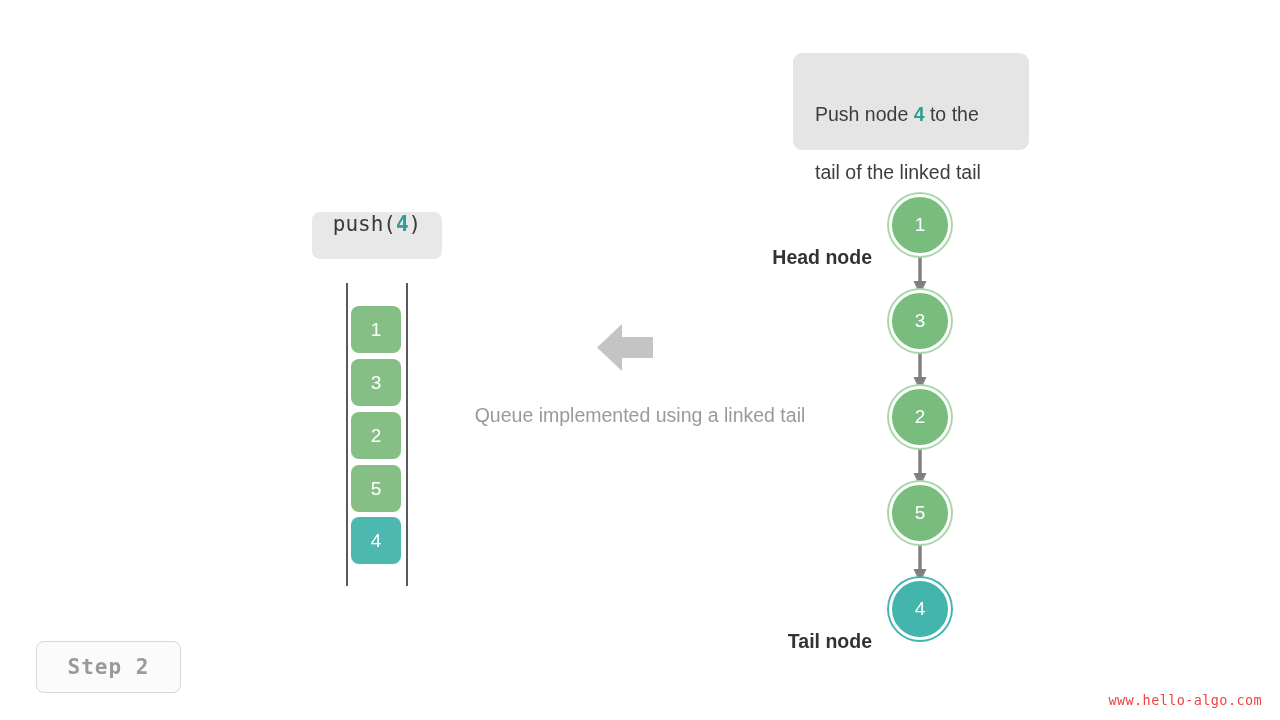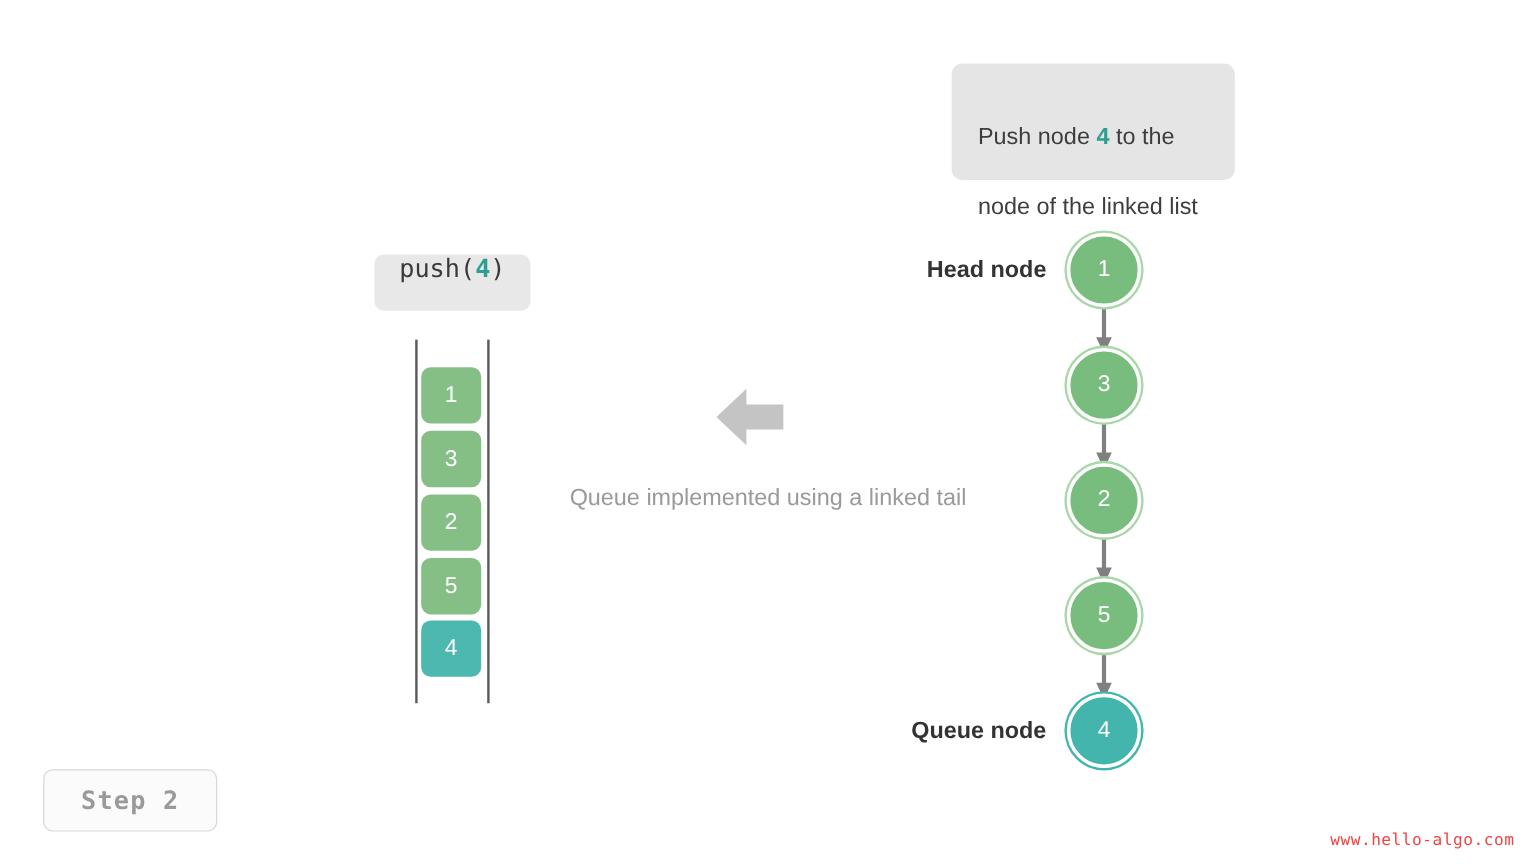--- a/index.html
+++ b/index.html
@@ -125,20 +125,21 @@
 
   .link-arrow { position: absolute; width: 18px; height: 40px; }
 
   .node-label {
     position: absolute;
     font-size: 19.5px;
     font-weight: bold;
     color: #333333;
     white-space: nowrap;
     text-align: right;
+    margin-top: 32px;
   }
 
   
   #step-badge {
     left: 36px;
     top: 641px;
     width: 145px;
     height: 52px;
     background: #fbfbfb;
     border: 1px solid #d8d8d8;
@@ -165,21 +166,21 @@
     color: #ef4444;
     letter-spacing: 0.4px;
   }
 </style>
 </head>
 <body>
 
 <div class="abs" id="caption-box">
   <div id="caption-text">
     <span>Push node </span><span class="accent">4</span><span> to the</span><br>
-    <span>node of the linked list</span>
+    <span>tail of the linked tail</span>
   </div>
 </div>
 
 <div class="abs" id="push-label-box">
   <div id="push-label-text"><span>push(</span><span class="accent">4</span><span>)</span></div>
 </div>
 
 <div class="abs" id="queue-group">
   <div class="queue-rail" id="queue-rail-left"></div>
   <div class="queue-rail" id="queue-rail-right"></div>
@@ -202,21 +203,21 @@
 </div>
 
 <svg class="abs" id="center-arrow" viewBox="0 0 56 51">
   <path d="M0 25.5 L25 2 L25 15 L56 15 L56 36 L25 36 L25 49 Z" fill="#c4c4c4"></path>
 </svg>
 <div class="abs" id="center-caption">Queue implemented using a linked tail</div>
 
 <div class="abs" id="list-group">
 
   <div class="node-label" style="left:0px; top:34px; width:132px;">Head node</div>
-  <div class="node-label" style="left:0px; top:418px; width:132px;">Queue node</div>
+  <div class="node-label" style="left:0px; top:418px; width:132px;">Tail node</div>
 
   <svg class="link-arrow" style="left:171px; top:76px;" viewBox="0 0 18 40">
     <line x1="9" y1="0" x2="9" y2="27" stroke="#808080" stroke-width="3.5"></line>
     <path d="M9 39 L2.5 25 L15.5 25 Z" fill="#808080"></path>
   </svg>
   <svg class="link-arrow" style="left:171px; top:172px;" viewBox="0 0 18 40">
     <line x1="9" y1="0" x2="9" y2="27" stroke="#808080" stroke-width="3.5"></line>
     <path d="M9 39 L2.5 25 L15.5 25 Z" fill="#808080"></path>
   </svg>
   <svg class="link-arrow" style="left:171px; top:268px;" viewBox="0 0 18 40">

